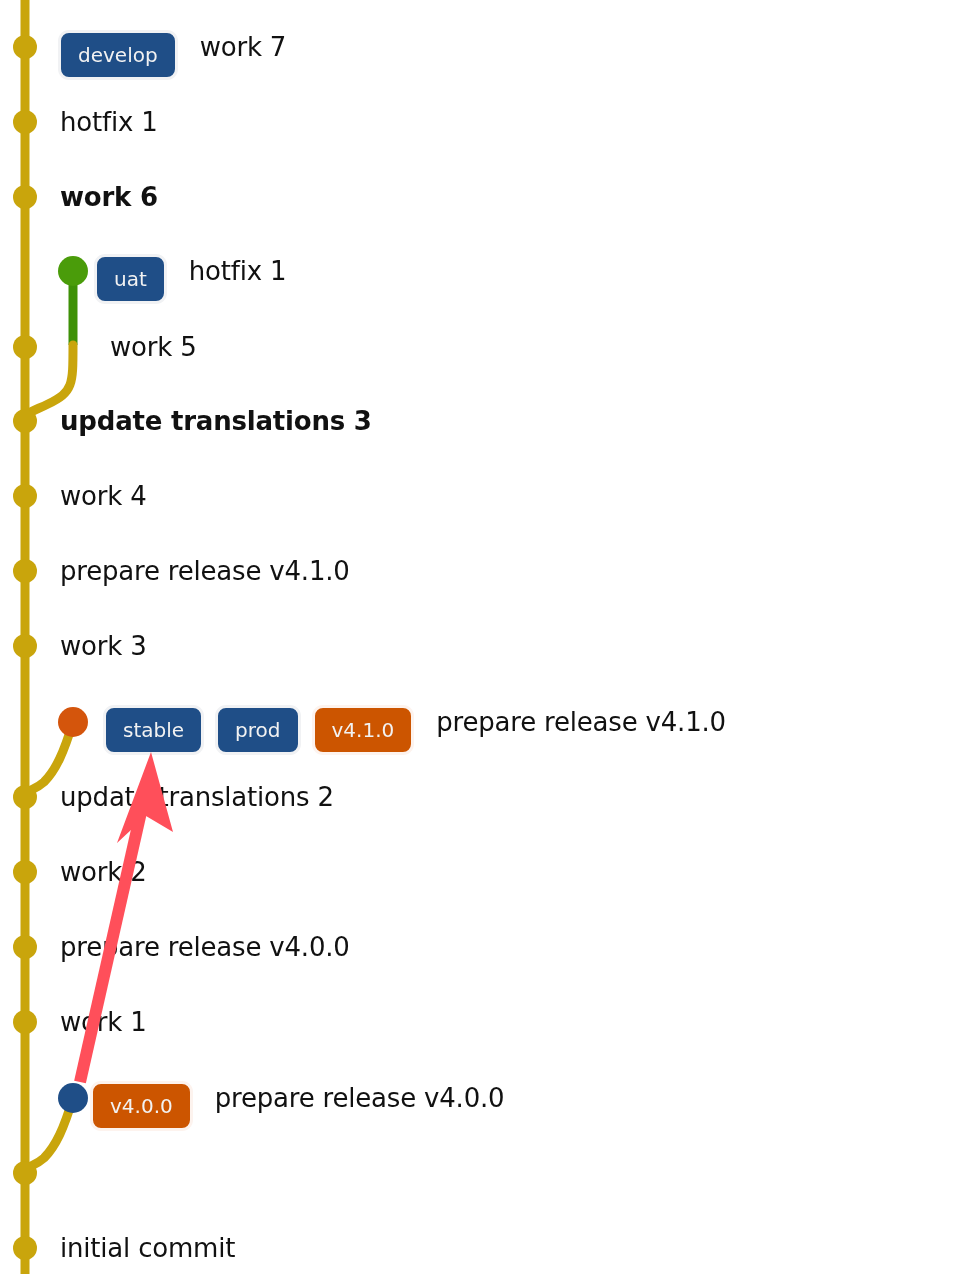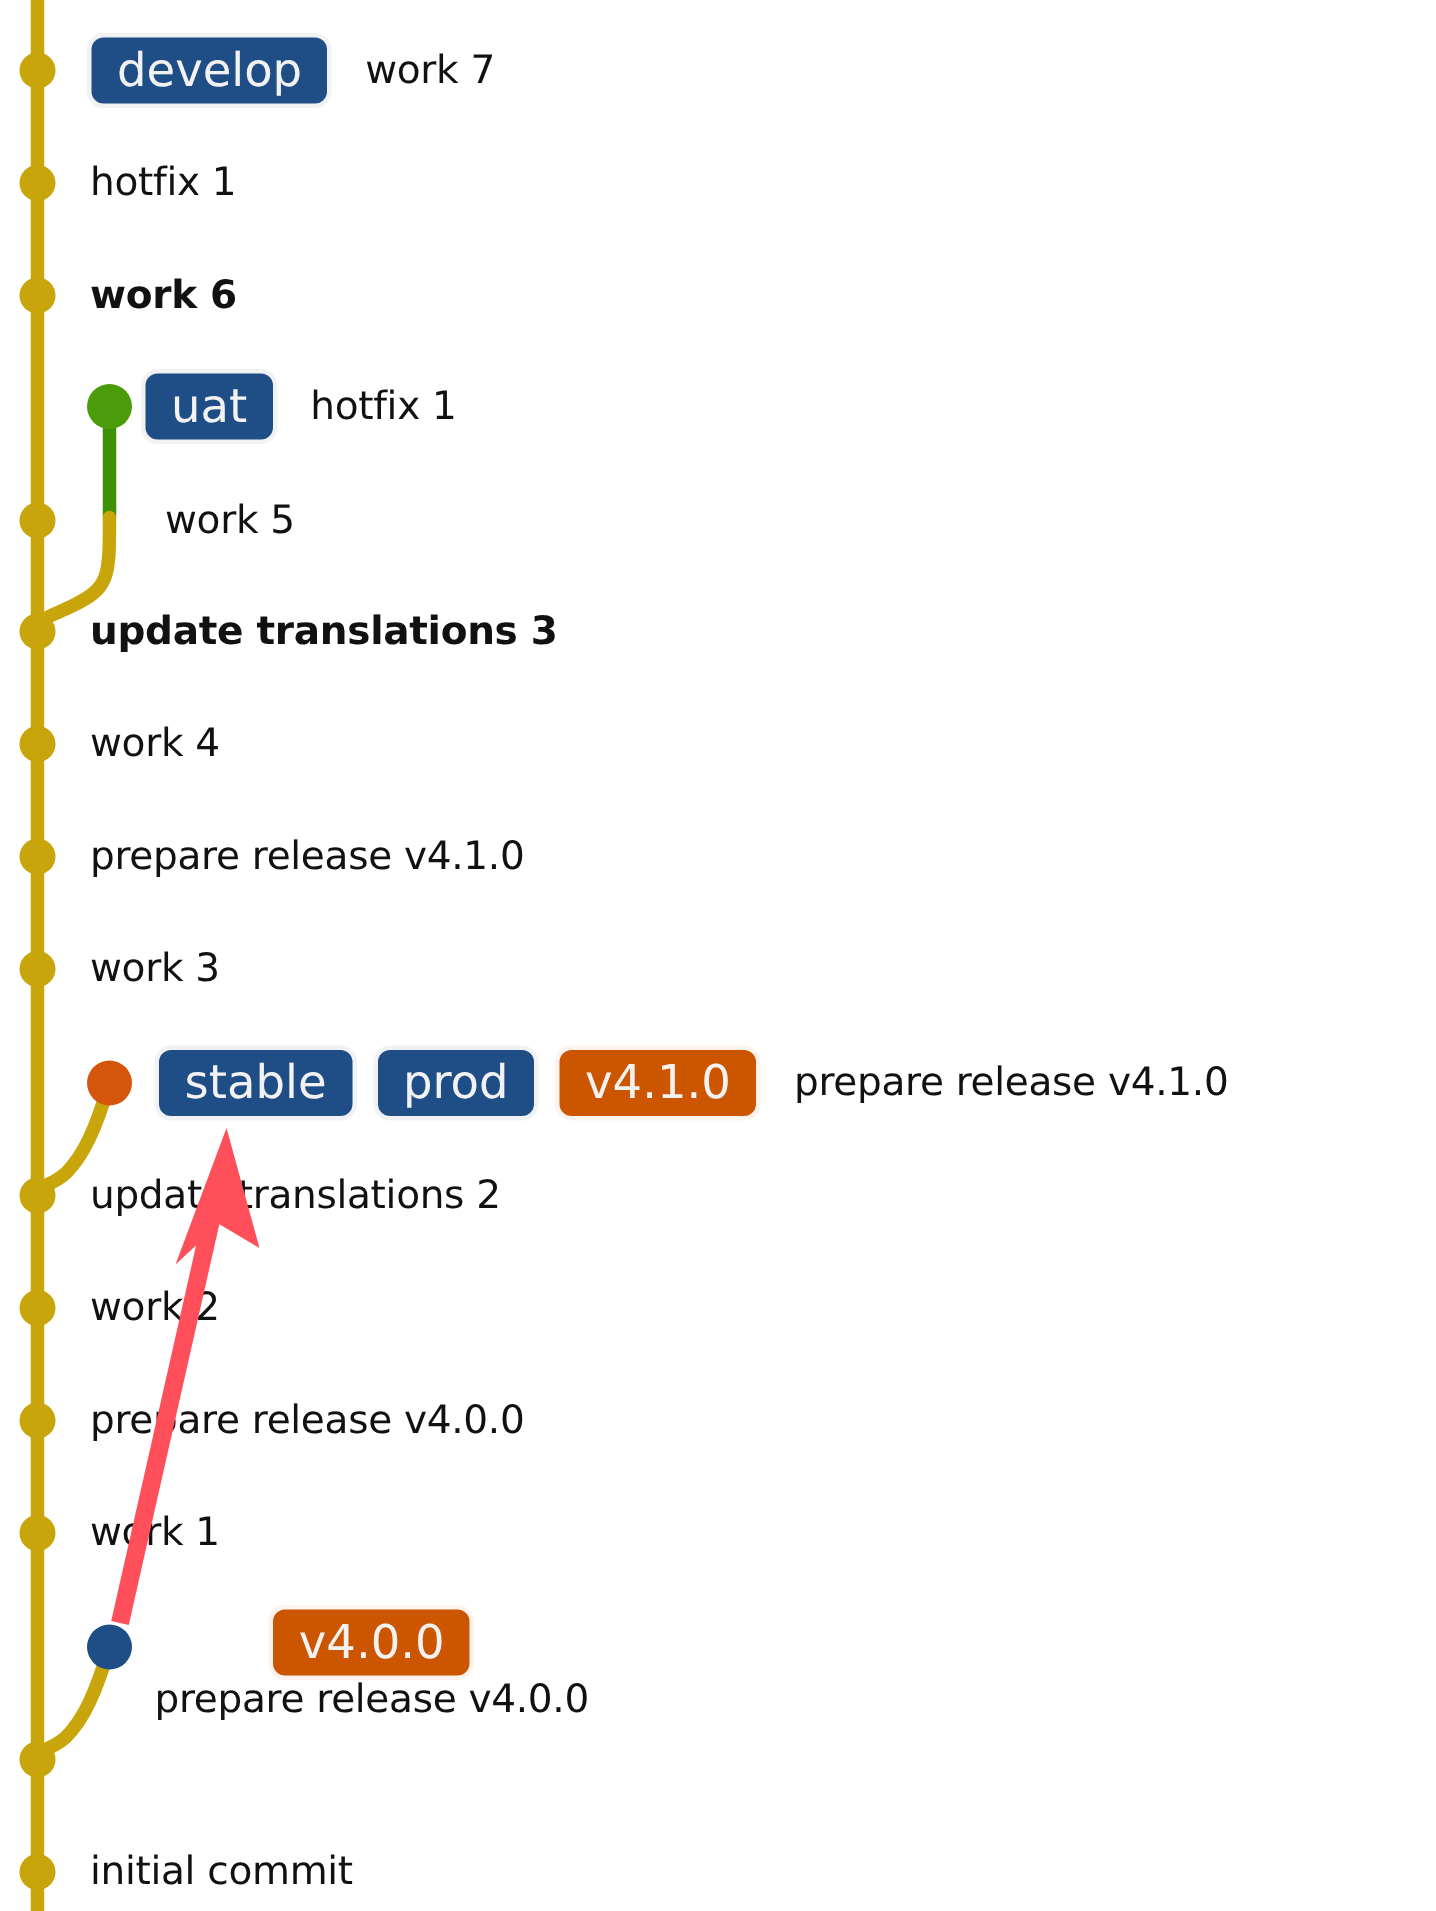--- a/index.html
+++ b/index.html
@@ -33,26 +33,27 @@
     font-family:"DejaVu Sans", sans-serif;
   }
   .badges{display:flex;align-items:center;gap:11px;}
   .badge{
     display:inline-flex;
     align-items:center;
     justify-content:center;
     height:50px;
     padding:0 17px;
     border-radius:11px;
-    font-size:31px;
+    font-size:20px;
     line-height:1;
     color:#f2f2f2;
     box-sizing:border-box;
     border:3px solid #f4f4f4;
     font-family:"DejaVu Sans", sans-serif;
+    margin-top:15px;
   }
   .badge.branch{background:#1f4e87;border-color:#f1f2f4;}
   .badge.tag{background:#cc5500;border-color:#fdf3ee;}
   .gap-after-badges{display:inline-block;width:22px;}
 </style>
 </head>
 <body>
 
 <div id="stage">
 
@@ -152,21 +153,21 @@
     </div>
 
     <div class="row" style="left:60px;top:919px;">
       <span class="msg">prepare release v4.0.0</span>
     </div>
 
     <div class="row" style="left:60px;top:994px;">
       <span class="msg">work 1</span>
     </div>
 
-    <div class="row" style="left:103px;top:1070px;flex-direction:column;">
+    <div class="row" style="left:90px;top:1070px;">
       <div class="badges">
         <span class="badge tag">v4.0.0</span>
       </div>
       <span class="gap-after-badges"></span>
       <span class="msg">prepare release v4.0.0</span>
     </div>
 
 
     <div class="row" style="left:60px;top:1220px;">
       <span class="msg">initial commit</span>

